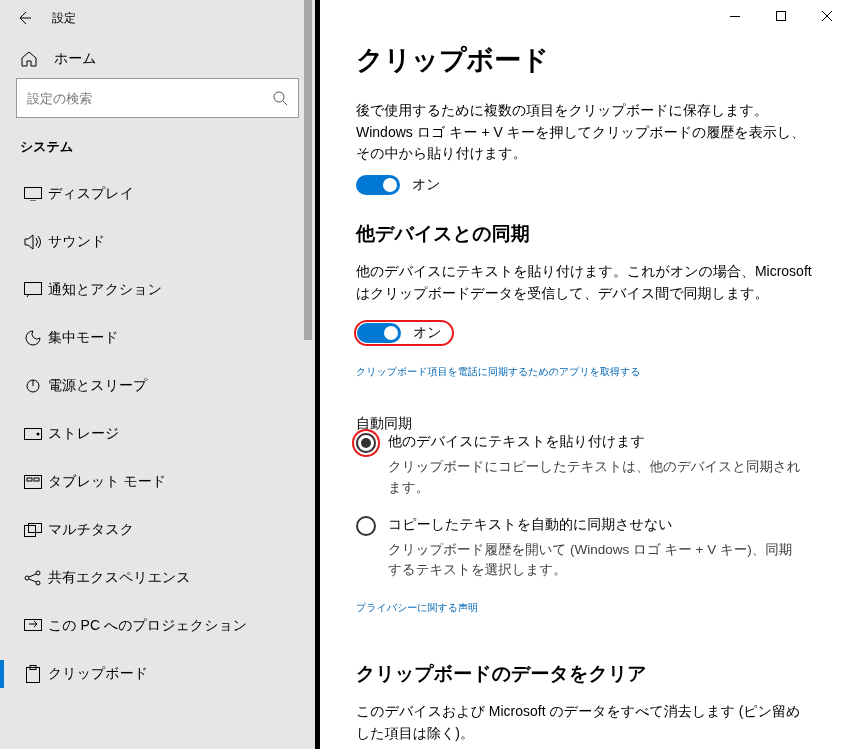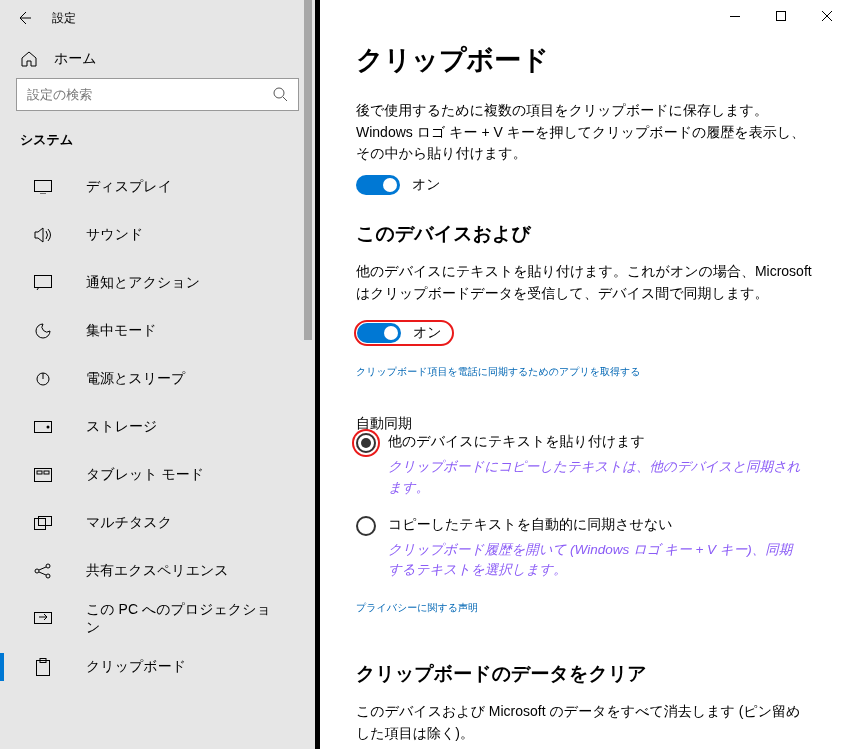--- a/index.html
+++ b/index.html
@@ -61,21 +61,21 @@
   }
   .home-row {
     display: flex; align-items: center;
     padding: 14px 20px 10px;
     gap: 16px;
   }
   .home-icon { width: 18px; height: 18px; }
   .search-wrap { padding: 0 16px 16px; }
   .search {
     width: 100%;
-    height: 33px;
+    height: 40px;
     background: #fff;
     border: 1px solid #999;
     display: flex; align-items: center;
     padding: 0 10px;
   }
   .search input {
     flex: 1;
     border: none; outline: none;
     font-size: 13px;
     background: transparent;
@@ -83,22 +83,22 @@
   .search-icon { font-size: 15px; color: #555; }
   .section-label {
     padding: 4px 20px 14px;
     font-size: 13px;
     font-weight: 600;
   }
   .nav { flex: 1; overflow: hidden; }
   .nav-item {
     display: flex; align-items: center;
     height: 48px;
-    padding: 0 34px;
-    gap: 34px;
+    padding: 0 24px;
+    gap: 6px;
     position: relative;
   }
   .nav-item.active::before {
     content: "";
     position: absolute; left: 0; top: 10px; bottom: 10px;
     width: 4px; background: #0078d4;
   }
   .nav-icon {
     width: 18px; height: 18px;
     display: flex; align-items: center; justify-content: center;
@@ -179,25 +179,24 @@
     content: "";
     position: absolute;
     left: 3px; top: 3px; right: 3px; bottom: 3px;
     background: #333;
     border-radius: 50%;
   }
   .radio.highlighted-outer {
     box-shadow: 0 0 0 2px #fff, 0 0 0 4px #ea1a1a;
   }
   .radio-desc {
-    color: #8b5cf6;
+    color: #404040;
     font-size: 13.5px;
     margin: 4px 12px 18px 32px;
     line-height: 1.5;
-    font-style: italic;
   }
   svg { display: block; }
 </style>
 </head>
 <body>
 
 <div class="window">
 
   <div class="wincontrols">
     <div class="winbtn">
@@ -360,21 +359,21 @@
 
   <div class="content">
     <h1>クリップボード</h1>
 
     <p class="desc">後で使用するために複数の項目をクリップボードに保存します。Windows ロゴ キー + V キーを押してクリップボードの履歴を表示し、その中から貼り付けます。</p>
     <div class="toggle">
       <div class="switch"></div>
       <span>オン</span>
     </div>
 
-    <h2>このデバイスおよび</h2>
+    <h2>他デバイスとの同期</h2>
     <p class="desc">他のデバイスにテキストを貼り付けます。これがオンの場合、Microsoft はクリップボードデータを受信して、デバイス間で同期します。</p>
     <div>
       <div class="toggle highlighted">
         <div class="switch"></div>
         <span>オン</span>
       </div>
     </div>
     <a class="link">クリップボード項目を電話に同期するためのアプリを取得する</a>
 
     <div class="subhead">自動同期</div>

